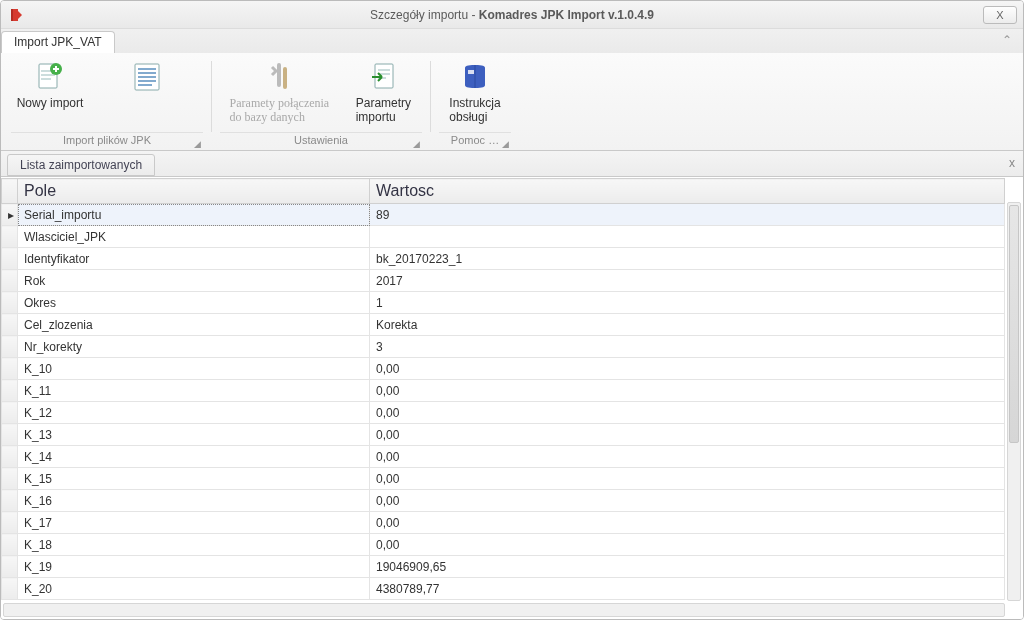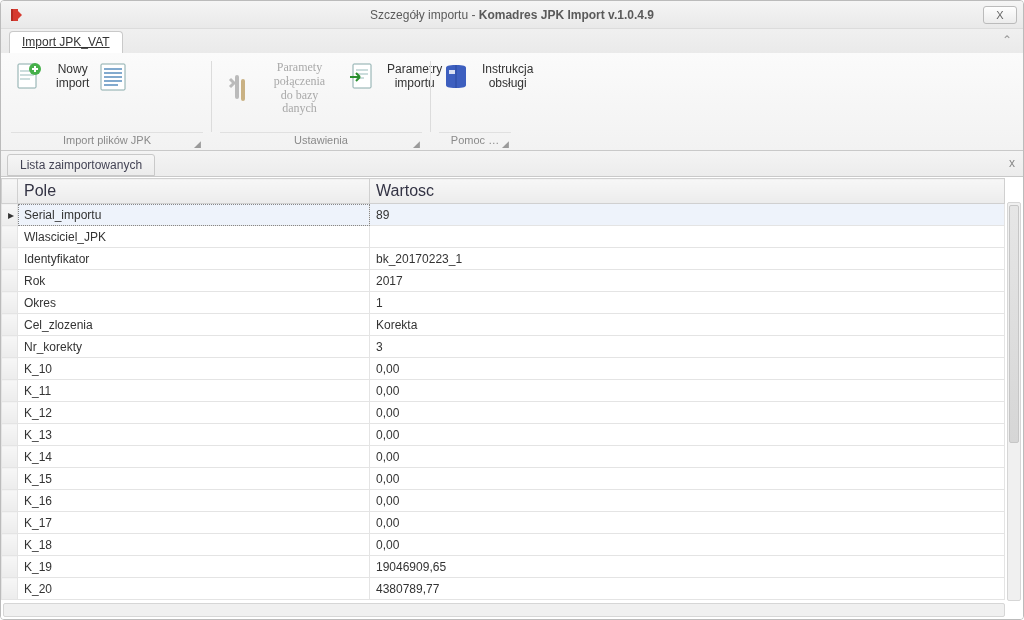--- a/index.html
+++ b/index.html
@@ -49,23 +49,21 @@
     color: #666;
     font-size: 11px;
     cursor: pointer;
   }
   
   .ribbon-tabstrip {
     height: 24px;
     background: linear-gradient(#f0f0f0,#eaeaea);
     display: flex;
     align-items: flex-end;
-    padding-left: 8px;
-    position: relative;
-    text-decoration: underline;
+    position: relative;
   }
   .ribbon-tab {
     height: 22px;
     padding: 3px 12px 0 12px;
     border: 1px solid #c9c9c9;
     border-bottom: none;
     border-radius: 4px 4px 0 0;
     background: #fff;
     color: #333;
     font-size: 12px;
@@ -116,28 +114,27 @@
     cursor: pointer;
   }
   .ribbon-sep {
     width: 1px;
     background: #dcdcdc;
     margin: 4px 4px 18px 4px;
   }
   .ribbon-btn {
     width: 78px;
     display: flex;
-    flex-direction: row;
+    flex-direction: column;
     align-items: center;
-    gap: 11px;
+    gap: 4px;
     padding: 4px 2px;
     border-radius: 3px;
     cursor: pointer;
     color: #333;
-    text-align: center;
     line-height: 1.15;
   }
   .ribbon-btn.disabled { color: #a9a9a9; cursor: default; font-family: Liberation Serif, serif; }
   .ribbon-btn .ico {
     width: 32px; height: 32px;
     display: flex; align-items: center; justify-content: center;
   }
   
   .content-tabs {
     height: 26px;

